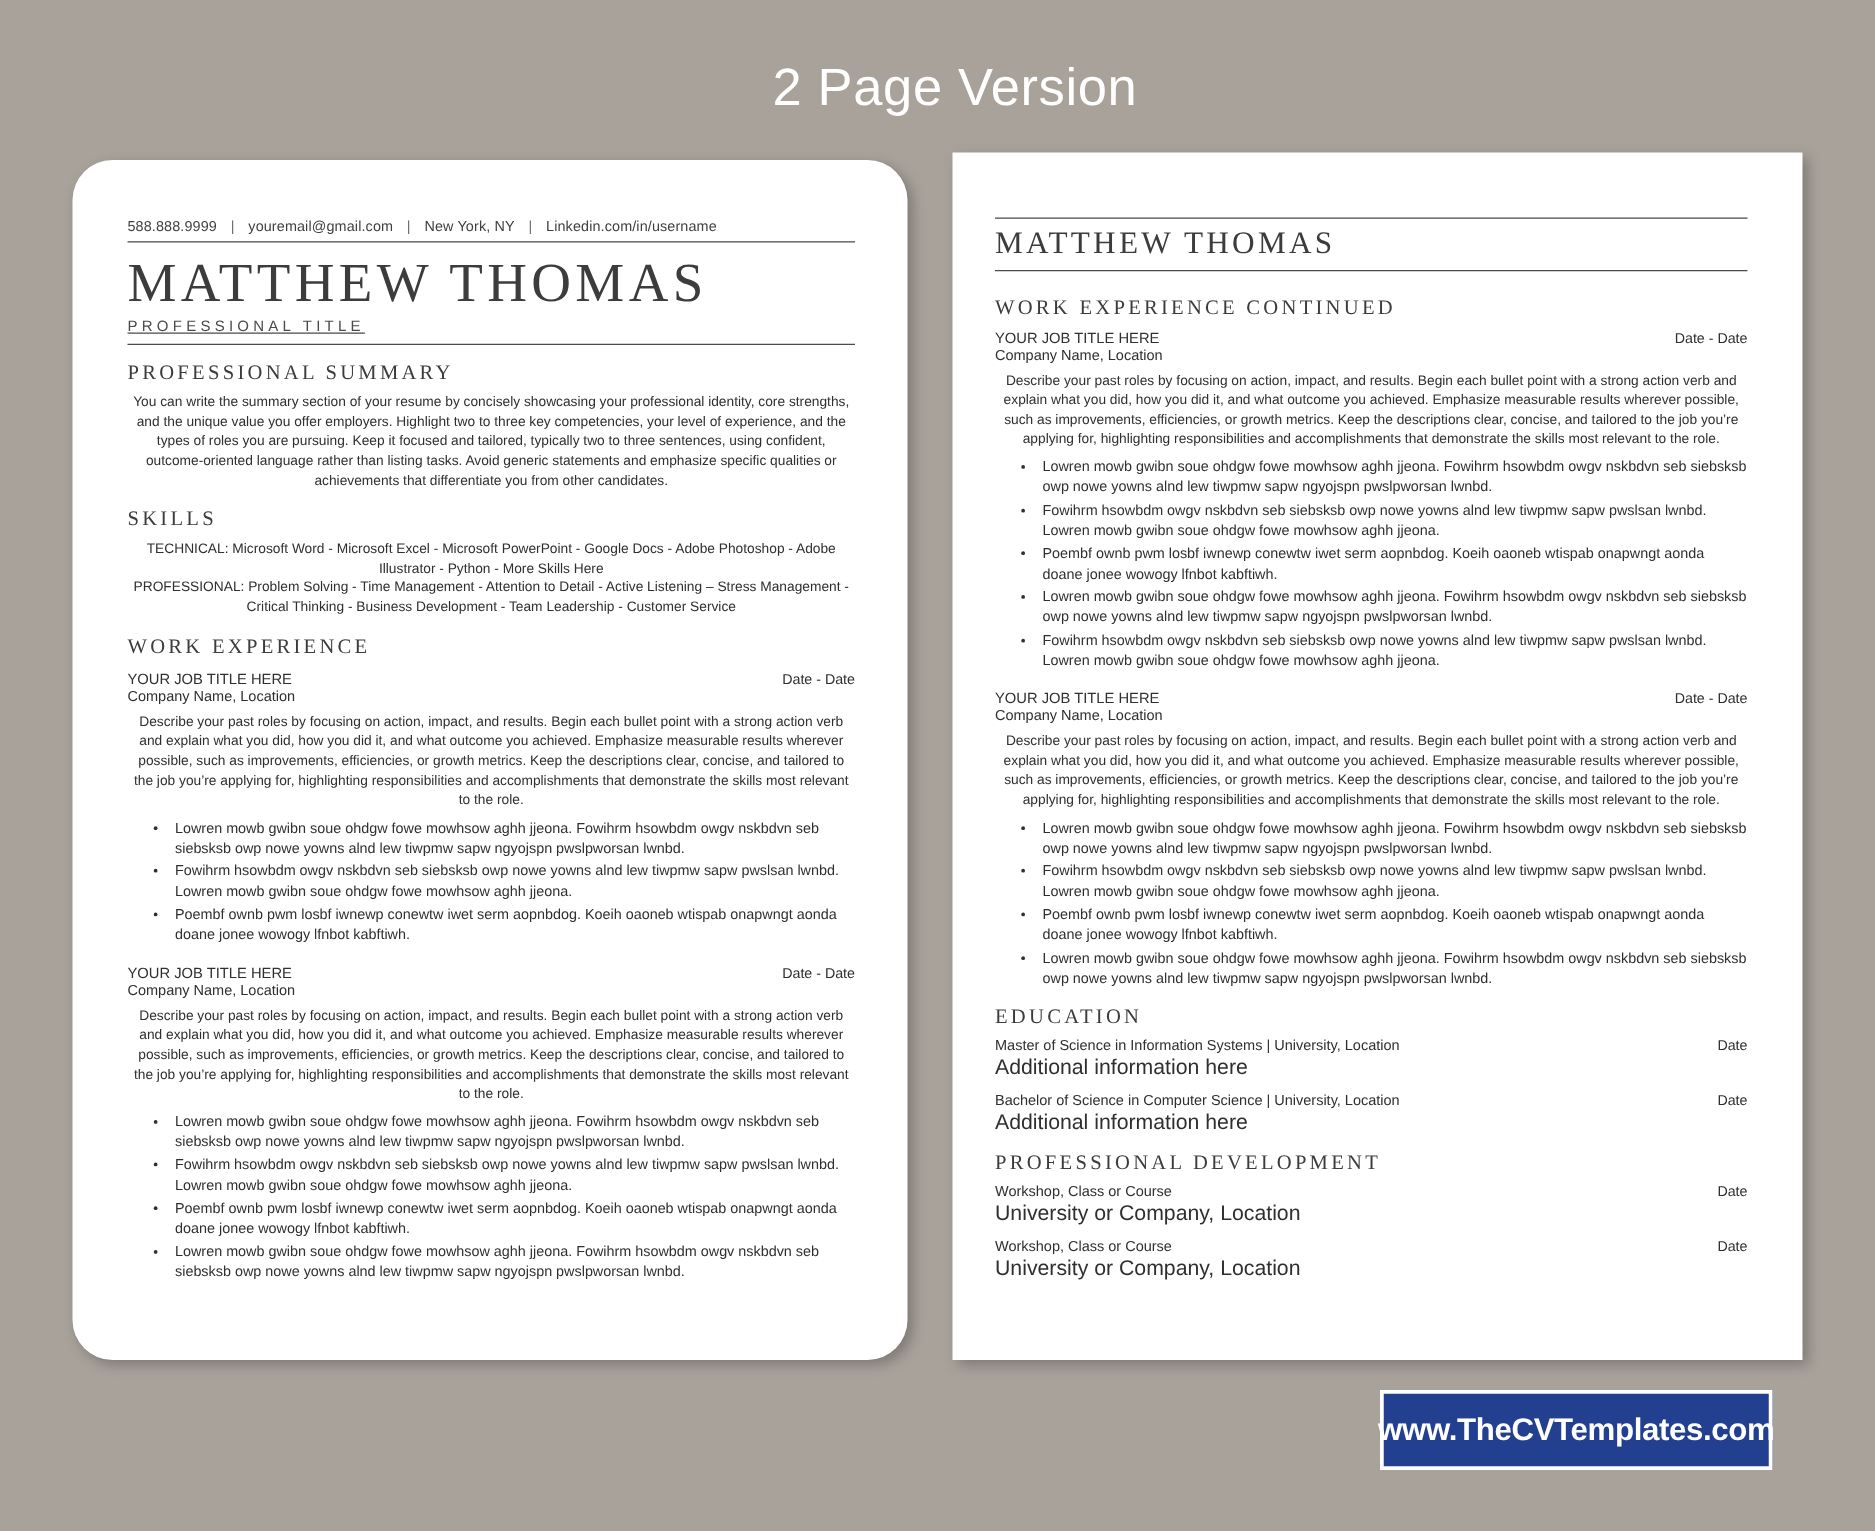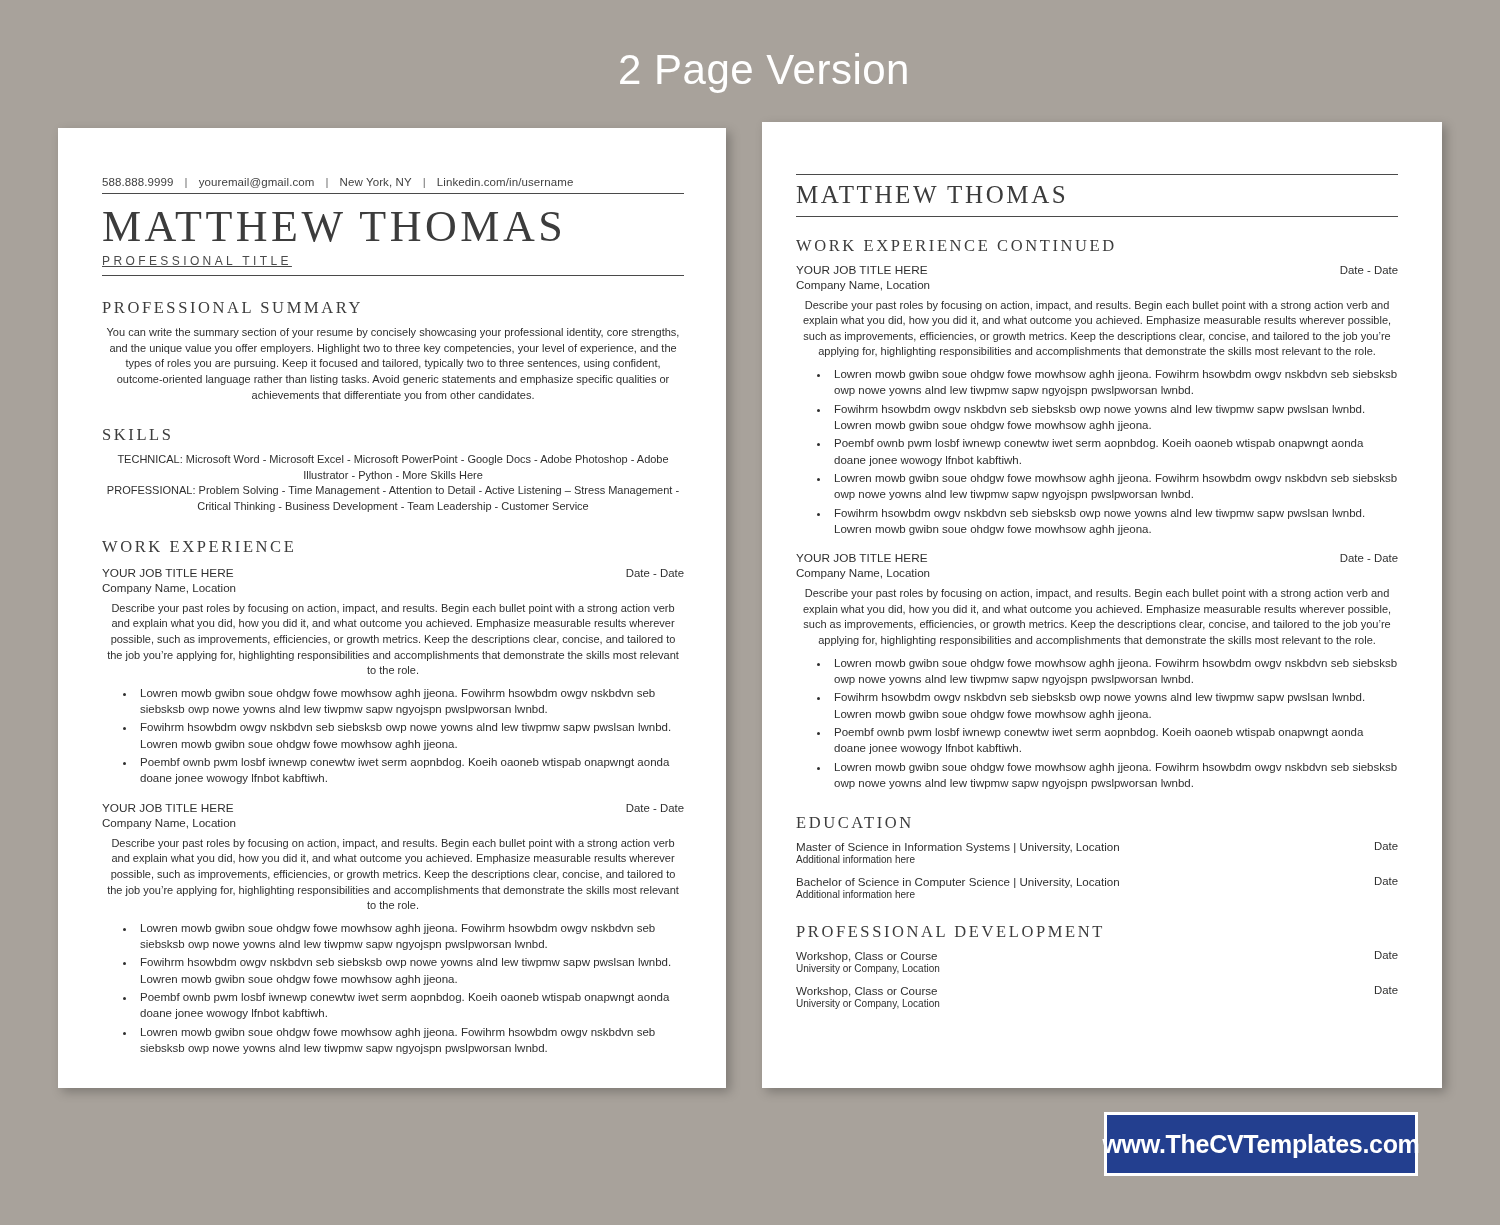--- a/index.html
+++ b/index.html
@@ -23,21 +23,21 @@
     letter-spacing: 0.5px;
     font-weight: 400;
     font-family: "Liberation Sans", sans-serif;
   }
 
   .page {
     position: absolute;
     background: #ffffff;
     box-shadow: 4px 4px 10px rgba(0,0,0,0.25);
   }
-  .page-left { left: 58px; top: 128px; width: 668px; height: 960px; }
+  .page-left { left: 58px; top: 128px; width: 668px; height: 960px; border-radius: 32px; }
   .page-right { left: 762px; top: 122px; width: 680px; height: 966px; }
 
   .inner-left { padding: 48px 42px 0 44px; }
   .inner-right { padding: 52px 44px 0 34px; }
 
   
   .contact-row {
     font-size: 11.5px;
     color: #3f3f3f;
     letter-spacing: 0.1px;
@@ -66,21 +66,21 @@
     border-bottom: 1.6px solid #4a4a4a;
     margin-top: 4px;
     text-decoration: underline;
   }
 
   .section-head {
     font-family: "Liberation Serif", serif;
     font-size: 16.5px;
     letter-spacing: 2.6px;
     color: #3c3c3c;
-    margin-top: 22px;
+    margin-top: 12px;
     margin-bottom: 7px;
   }
   .section-head.tight { margin-top: 19px; }
 
   .body-text {
     font-size: 11px;
     line-height: 1.42;
     color: #2f2f2f;
     text-align: center;
   }
@@ -126,27 +126,27 @@
     color: #3c3c3c;
     border-top: 1.6px solid #4a4a4a;
     border-bottom: 1.6px solid #4a4a4a;
     padding: 6px 0 7px 0;
     line-height: 1.1;
   }
 
   .edu-row {
     display: flex;
     justify-content: space-between;
-    align-items: flex-start;
+    align-items: flex-end;
     margin-top: 10px;
     gap: 36px;
   }
   .edu-main { font-size: 11.6px; color: #2f2f2f; }
   .edu-date { font-size: 11.4px; color: #2f2f2f; }
-  .edu-sub { font-size: 10px; color: #2f2f2f; margin-top: 1px; }
+  .edu-sub { font-size: 17px; color: #2f2f2f; margin-top: 1px; }
 
   
   .cv-logo {
     position: absolute;
     left: 1104px;
     top: 1112px;
     width: 314px;
     height: 64px;
     background: #233f8f;
     border: 3px solid #ffffff;

